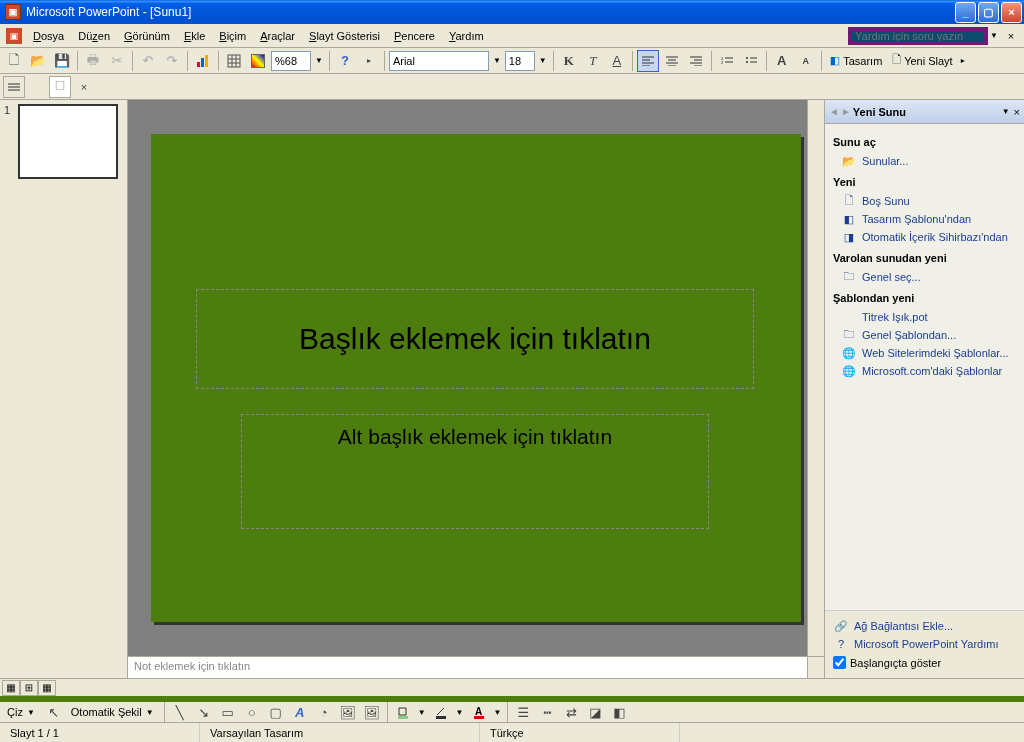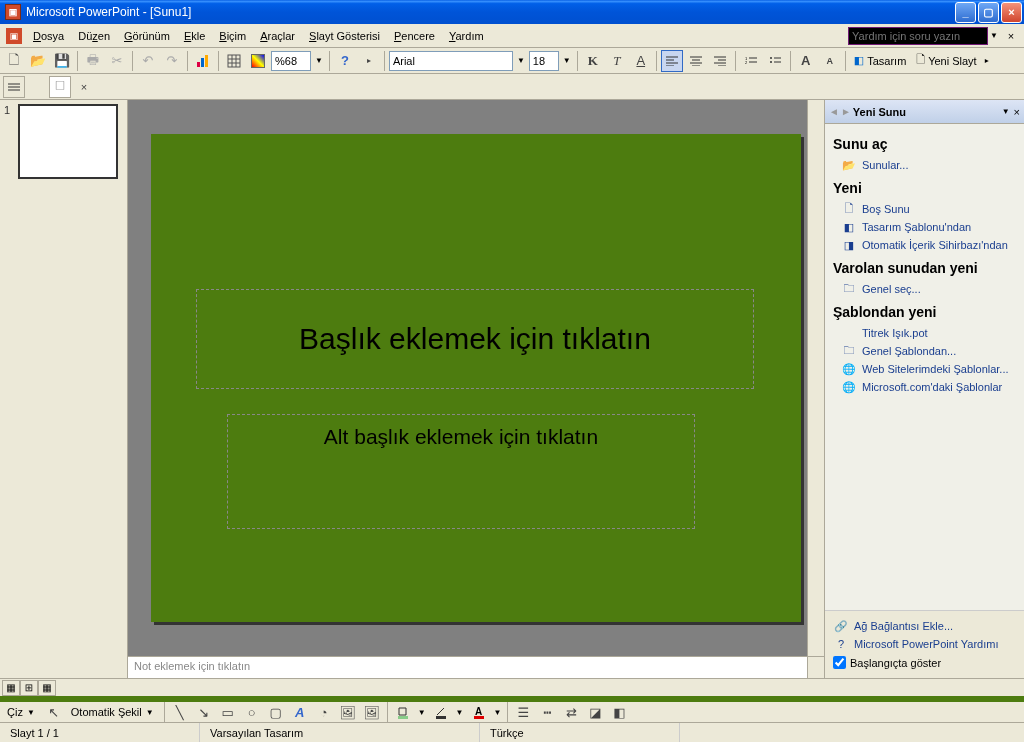--- a/index.html
+++ b/index.html
@@ -7,53 +7,53 @@
 .titlebar { height: 24px; background: linear-gradient(to bottom, #0058e0 0%, #3a93ff 5%, #0160e8 15%, #0054d8 50%, #0050d0 100%); display: flex; align-items: center; padding: 0 2px; color: white; }
 .titlebar .app-icon { width: 16px; height: 16px; background: #d04a2a; border: 1px solid #7a2a15; margin: 0 3px; font-size: 9px; display:flex;align-items:center;justify-content:center;color:white;font-weight:bold;}
 .titlebar-text { font-weight: normal; flex: 1; padding-left: 2px; font-size: 12px; }
 .win-btns { display: flex; gap: 2px; }
 .win-btn { width: 21px; height: 21px; border-radius: 3px; border: 1px solid #fff; background: linear-gradient(to bottom,#6fa8f5,#2e6cd0); display:flex;align-items:center;justify-content:center;color:white;font-weight:bold;font-size:11px;}
 .win-btn.close { background: linear-gradient(to bottom,#f5937a,#d0452e); }
 .menubar { height: 24px; background: #ece9d8; display: flex; align-items: center; padding: 0 2px; border-bottom: 1px solid #aca899; }
 .menubar .doc-icon { width: 16px; height: 16px; background: #d04a2a; margin: 0 4px; font-size:9px;color:white;display:flex;align-items:center;justify-content:center;}
 .menu-item { padding: 3px 7px; cursor: default; }
 .menu-item u { text-decoration: underline; }
-.help-box { margin-left: auto; width: 140px; height: 18px; border: 1px solid #701a75; background: #000000; color: #999; padding: 1px 3px; font-size: 11px; }
+.help-box { margin-left: auto; width: 140px; height: 18px; border: 4px solid #701a75; background: #0c4a6e; color: #999; padding: 1px 3px; font-size: 11px; }
 .help-close { width: 16px; height: 16px; margin: 0 3px; display:flex;align-items:center;justify-content:center;cursor:default;}
 .toolbar { height: 26px; background: #ece9d8; display: flex; align-items: center; padding: 0 3px; border-bottom: 1px solid #aca899; gap: 2px; }
 .tbtn { width: 22px; height: 22px; display: flex; align-items: center; justify-content: center; cursor: default; font-size: 13px; color: #444; }
 .tbtn.disabled { color: #aaa; }
 .sep { width: 1px; height: 20px; background: #aca899; margin: 0 2px; }
 .zoom-box { height: 20px; border: 1px solid #7f9db9; background: white; padding: 1px 3px; min-width: 40px; display:flex;align-items:center;}
 .dd-arrow { font-size: 8px; padding: 0 2px; }
-.font-box { height: 20px; border: 1px solid #7f9db9; background: white; padding: 1px 3px; width: 124px; display:flex;align-items:center;}
+.font-box { height: 20px; border: 1px solid #7f9db9; background: white; padding: 1px 3px; width: 100px; display:flex;align-items:center;}
 .size-box { height: 20px; border: 1px solid #7f9db9; background: white; padding: 1px 3px; width: 30px; display:flex;align-items:center;}
 .design-btn { height: 22px; padding: 0 4px; display: flex; align-items: center; gap: 3px; font-size: 11px; }
 .outline-bar { height: 26px; background: #ece9d8; display: flex; align-items: center; padding: 0 3px; border-bottom: 1px solid #aca899; gap: 2px; }
 .main-area { flex: 1; display: flex; overflow: hidden; }
 .slide-panel { width: 128px; background: #ece9d8; border-right: 1px solid #aca899; padding: 4px; }
 .thumb-container { display: flex; align-items: flex-start; gap: 4px; }
 .thumb-num { font-size: 11px; color: #333; width: 10px; }
 .thumb { width: 100px; height: 75px; background: white; border: 2px solid #333; }
 .editor-area { flex: 1; background: #808080; display: flex; flex-direction: column; position: relative; }
 .slide-canvas { flex: 1; display: flex; align-items: center; justify-content: center; position: relative; }
 .slide { width: 650px; height: 488px; background: #4d7c0f; box-shadow: 3px 3px 0 #333; position: relative; }
 .title-placeholder { position: absolute; left: 45px; top: 155px; width: 558px; height: 100px; border: 1px dashed #888; display: flex; align-items: center; justify-content: center; font-size: 30px; font-family: Arial; color: #000; }
-.subtitle-placeholder { position: absolute; left: 76px; top: 280px; width: 468px; height: 115px; border: 1px dashed #888; padding: 10px; text-align: center; font-size: 21px; font-family: Arial; color: #000; }
+.subtitle-placeholder { position: absolute; left: 90px; top: 280px; width: 468px; height: 115px; border: 1px dashed #888; padding: 10px; text-align: center; font-size: 21px; font-family: Arial; color: #000; }
 .vscroll { position: absolute; right: 0; top: 0; bottom: 0; width: 17px; background: #ece9d8; border-left: 1px solid #aca899; }
 .notes-area { height: 22px; background: white; border-top: 1px solid #aca899; padding: 3px 6px; color: #888; font-size: 11px; position:relative;}
 .notes-area .vscroll2 { position:absolute;right:0;top:0;bottom:0;width:17px;background:#ece9d8;border-left:1px solid #aca899;}
 .task-pane { width: 200px; background: #ece9d8; border-left: 1px solid #aca899; display: flex; flex-direction: column; }
 .tp-header { height: 24px; background: linear-gradient(to bottom,#dde5f5,#c0d0e8); display: flex; align-items: center; padding: 0 4px; border-bottom: 1px solid #aca899; }
 .tp-nav { font-size: 10px; color: #999; margin-right: 2px; }
 .tp-title { font-weight: bold; flex: 1; font-size: 11px; }
 .tp-dd { font-size: 8px; margin: 0 4px; }
 .tp-close { font-size: 11px; cursor: default; }
 .tp-body { flex: 1; padding: 6px 8px; background: #f0f0e8; overflow-y: auto; }
-.tp-section { font-weight: bold; font-size: 14px; margin: 6px 0 4px; color: #000; }
+.tp-section { font-weight: bold; font-size: 11px; margin: 6px 0 4px; color: #000; }
 .tp-link { display: flex; align-items: center; gap: 5px; padding: 2px 0 2px 8px; color: #1a3e8f; cursor: pointer; font-size: 11px; }
 .tp-icon { width: 16px; height: 14px; display: inline-flex; align-items: center; justify-content: center; font-size: 11px; }
 .tp-footer { padding: 6px 8px; border-top: 1px solid #ccc; }
 .tp-footer .tp-link { padding-left: 0; }
 .tp-check { display: flex; align-items: center; gap: 4px; padding: 3px 0; font-size: 11px; }
 .view-btns { height: 18px; background: #ece9d8; display: flex; align-items: center; padding: 0 2px; border-top: 1px solid #aca899; }
 .view-btn { width: 18px; height: 16px; border: 1px solid #aca899; background: #ece9d8; display:flex;align-items:center;justify-content:center;font-size:10px;}
 .draw-toolbar { height: 26px; background: #ece9d8; display: flex; align-items: center; padding: 0 3px; border-top: 6px solid #4d7c0f; gap: 2px; }
 .draw-btn { height: 20px; padding: 0 4px; display: flex; align-items: center; gap: 2px; font-size: 11px; }
 .statusbar { height: 20px; background: #ece9d8; border-top: 1px solid #aca899; display: flex; align-items: center; font-size: 11px; }

